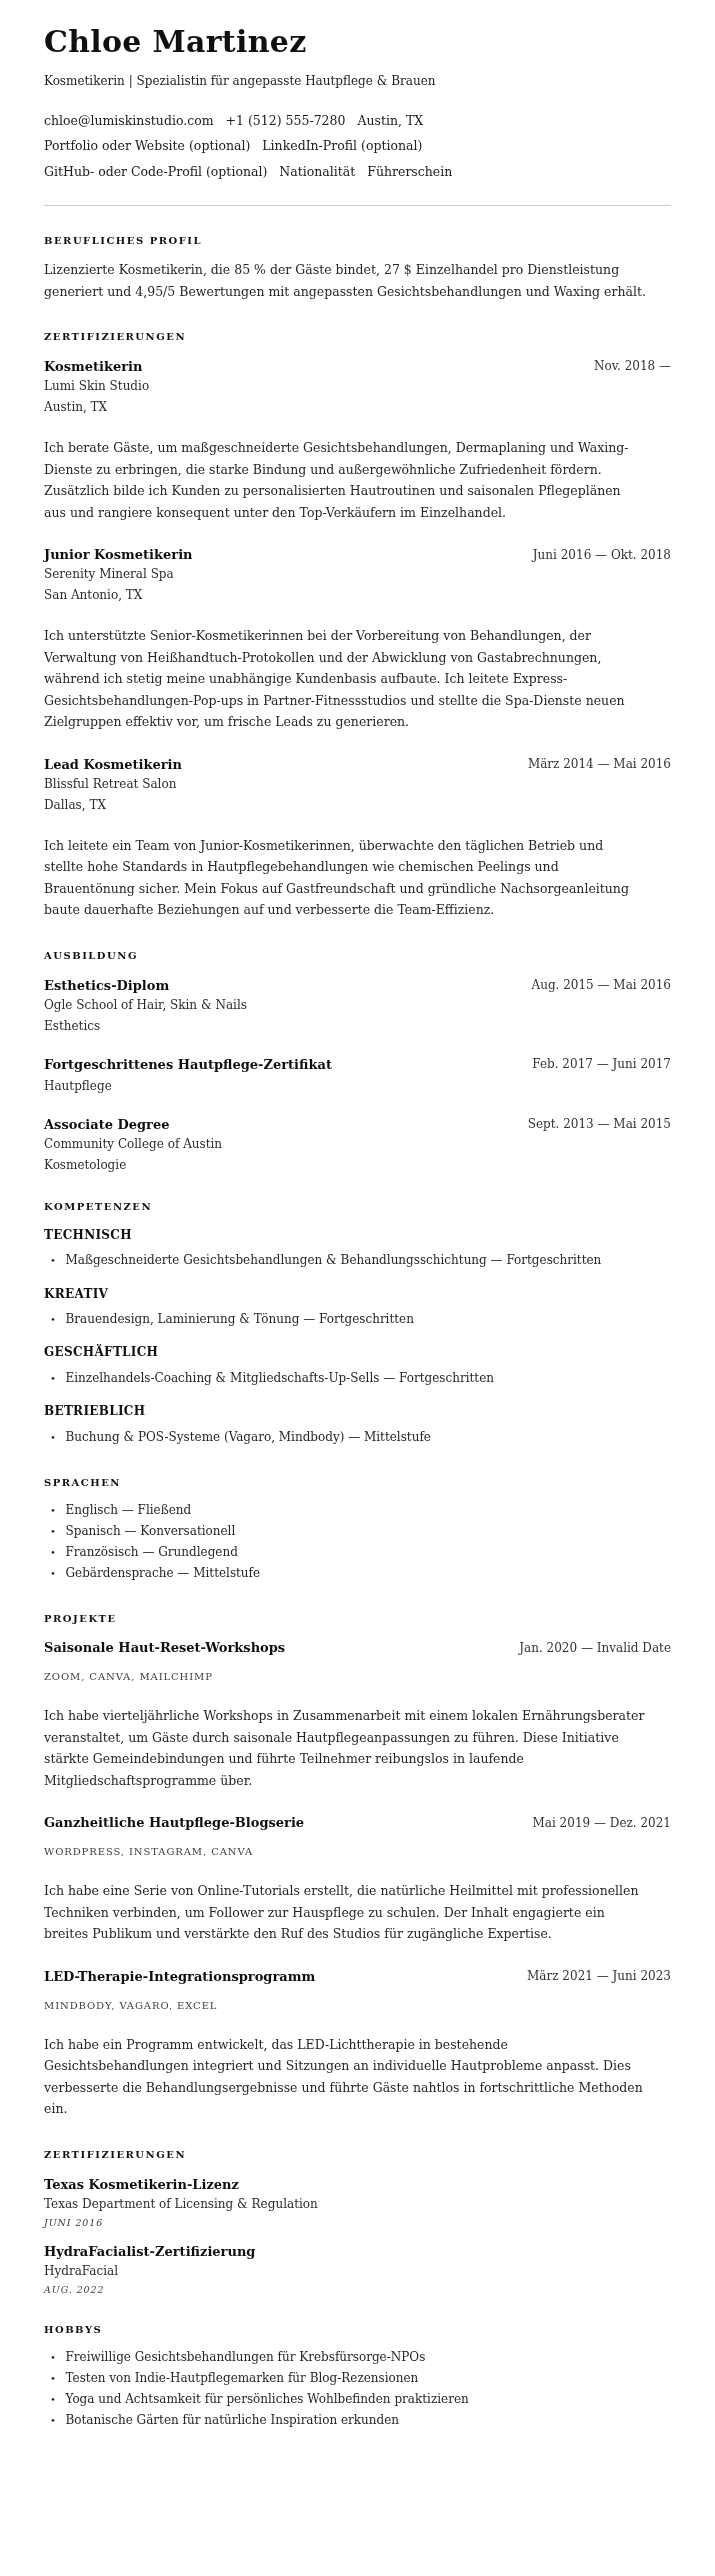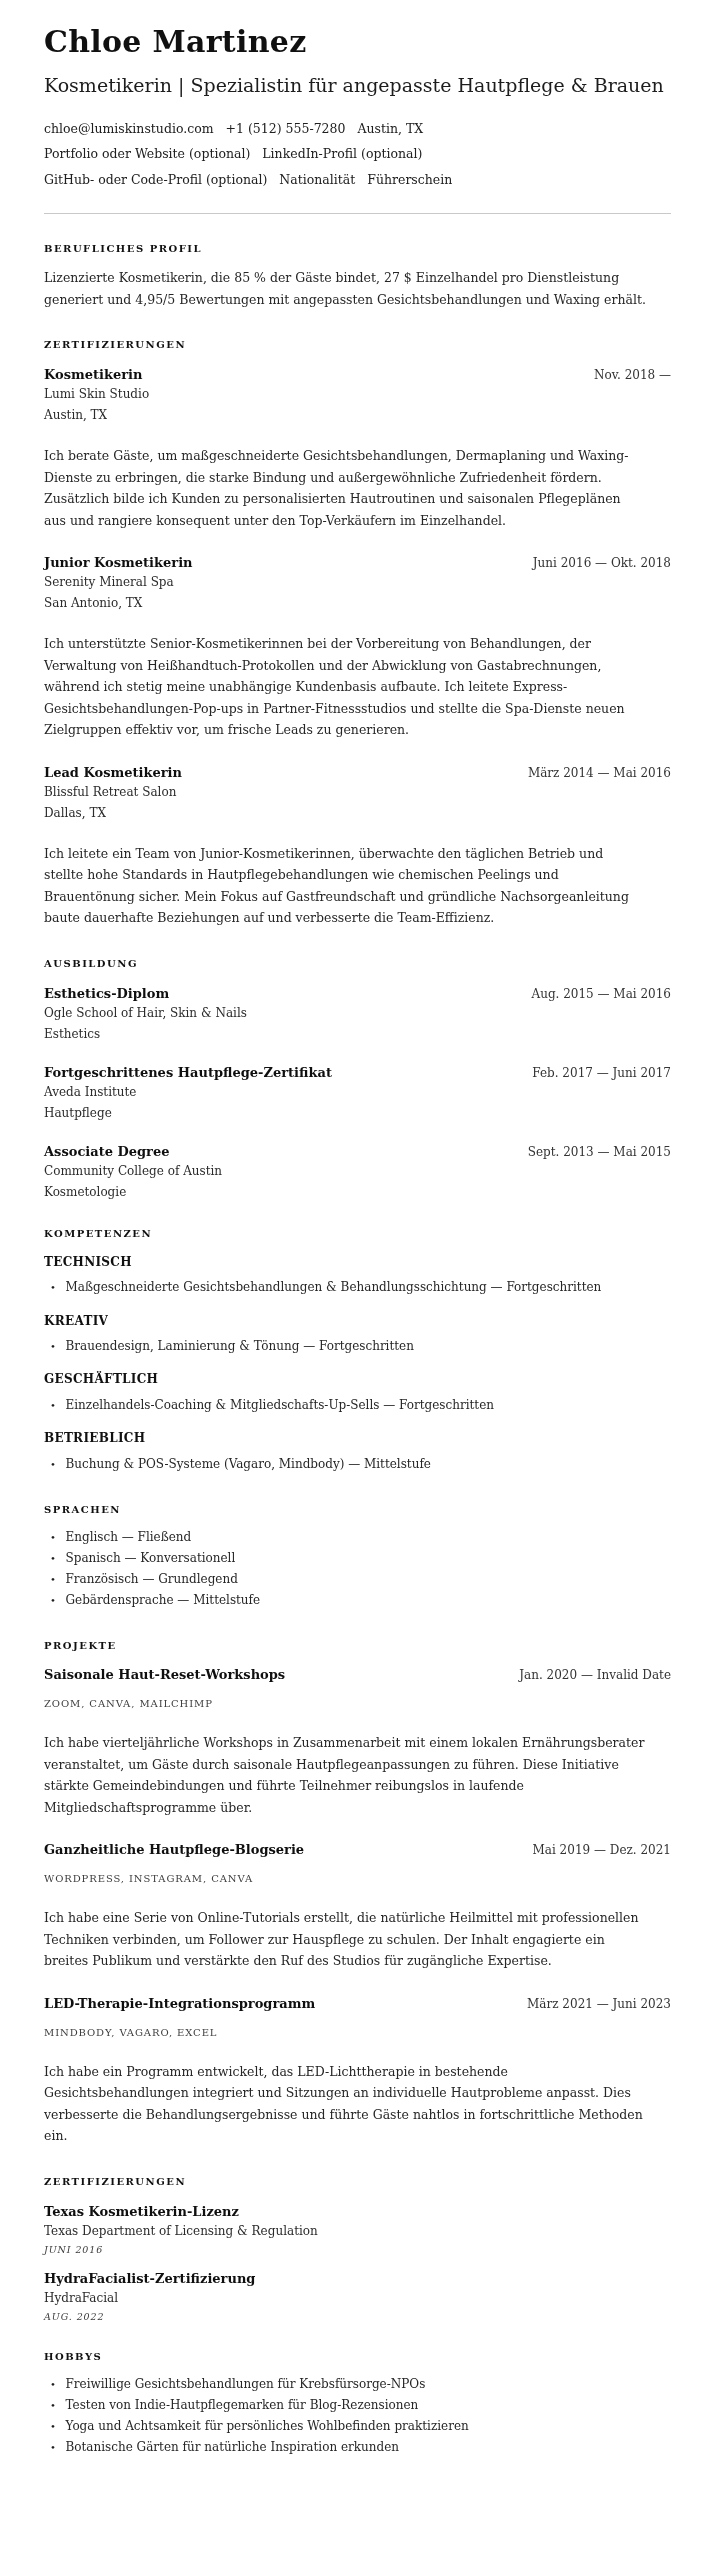--- a/index.html
+++ b/index.html
@@ -16,21 +16,21 @@
   .name {
     font-size: 30px;
     font-weight: 700;
     line-height: 1.15;
     color: #101010;
     margin: 0;
     letter-spacing: 0.3px;
   }
   .tagline {
     margin-top: 14.3px;
-    font-size: 19px;
+    font-size: 12px;
     color: #1d1d1d;
   }
   .contact-row {
     display: flex;
     gap: 12px;
     font-size: 12.5px;
     color: #202020;
     margin-top: 10.7px;
     flex-wrap: wrap;
   }
@@ -52,21 +52,21 @@
     font-size: 12.5px;
     line-height: 21.5px;
     color: #262626;
     max-width: 602px;
   }
   .entry { margin-top: 16.7px; }
   .entry.gap { margin-top: 24px; }
   .entry-head {
     display: flex;
     justify-content: space-between;
-    align-items: flex-end;
+    align-items: center;
     gap: 12px;
   }
   .entry-title {
     font-size: 13px;
     font-weight: 700;
     color: #0f0f0f;
   }
   .entry-date {
     font-size: 12px;
     color: #333333;
@@ -191,21 +191,20 @@
       </div>
       <div class="entry-sub">Ogle School of Hair, Skin &amp; Nails</div>
       <div class="entry-sub2">Esthetics</div>
     </div>
 
     <div class="entry gap">
       <div class="entry-head">
         <span class="entry-title">Fortgeschrittenes Hautpflege-Zertifikat</span>
         <span class="entry-date">Feb. 2017 — Juni 2017</span>
       </div>
-      <div class="entry-sub">Aveda Institute</div>
       <div class="entry-sub2">Hautpflege</div>
     </div>
 
     <div class="entry gap">
       <div class="entry-head">
         <span class="entry-title">Associate Degree</span>
         <span class="entry-date">Sept. 2013 — Mai 2015</span>
       </div>
       <div class="entry-sub">Community College of Austin</div>
       <div class="entry-sub2">Kosmetologie</div>

